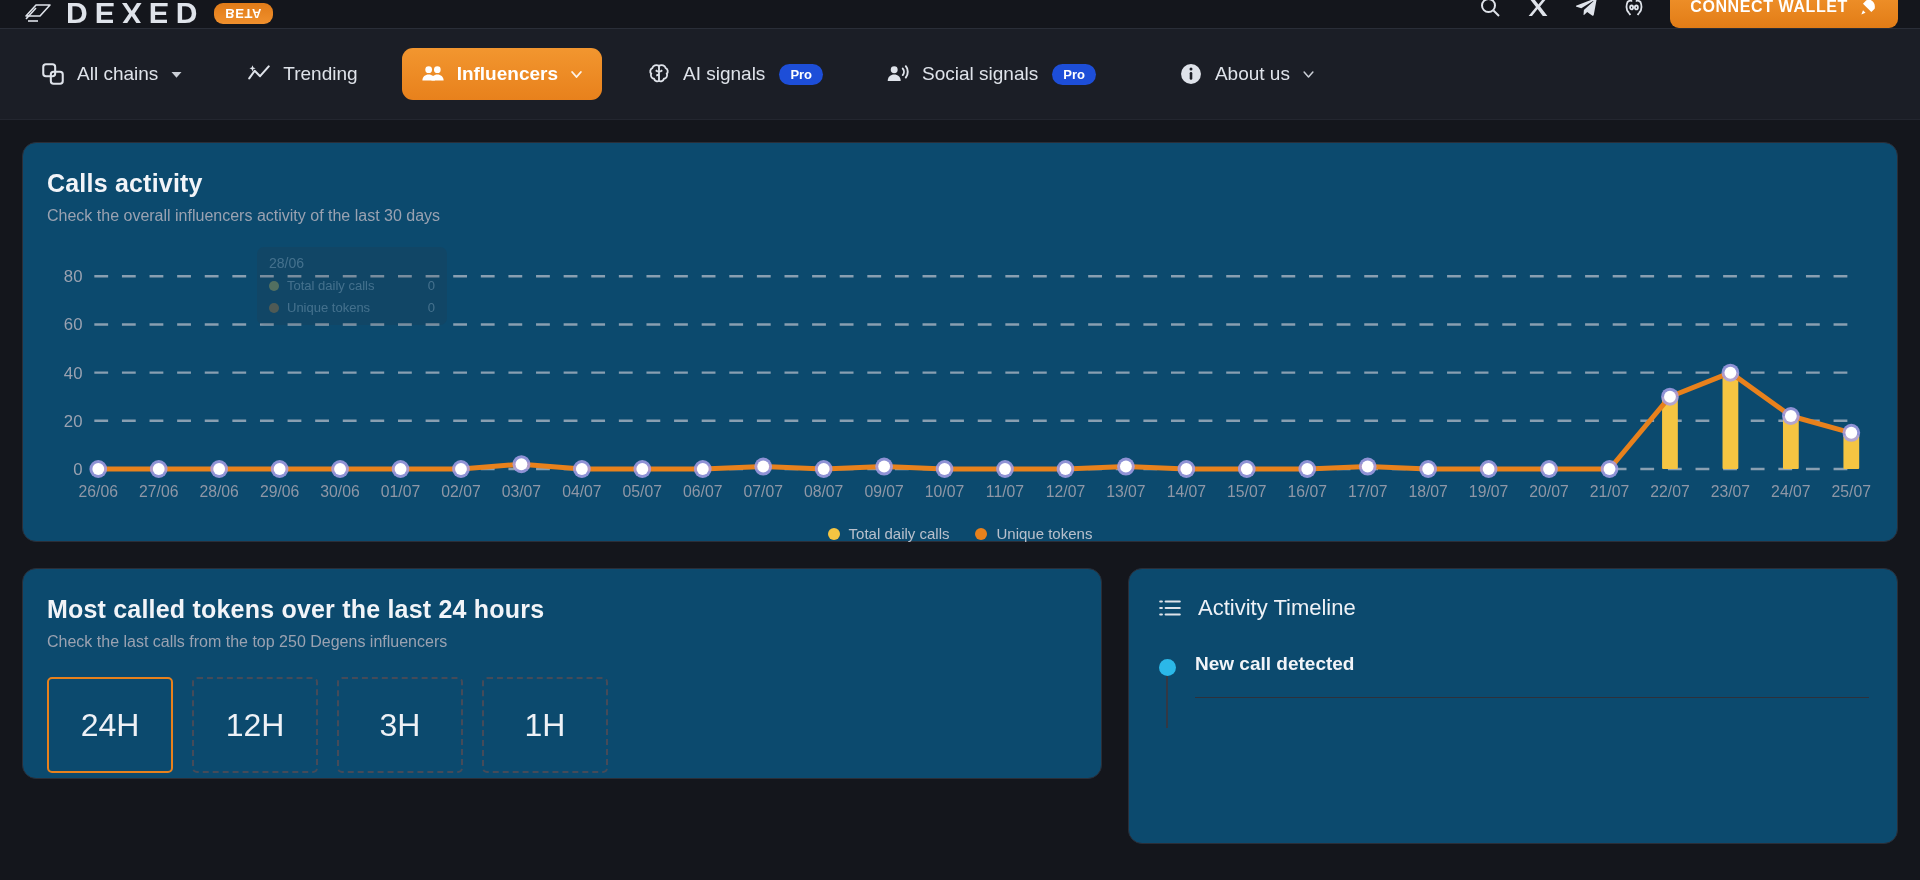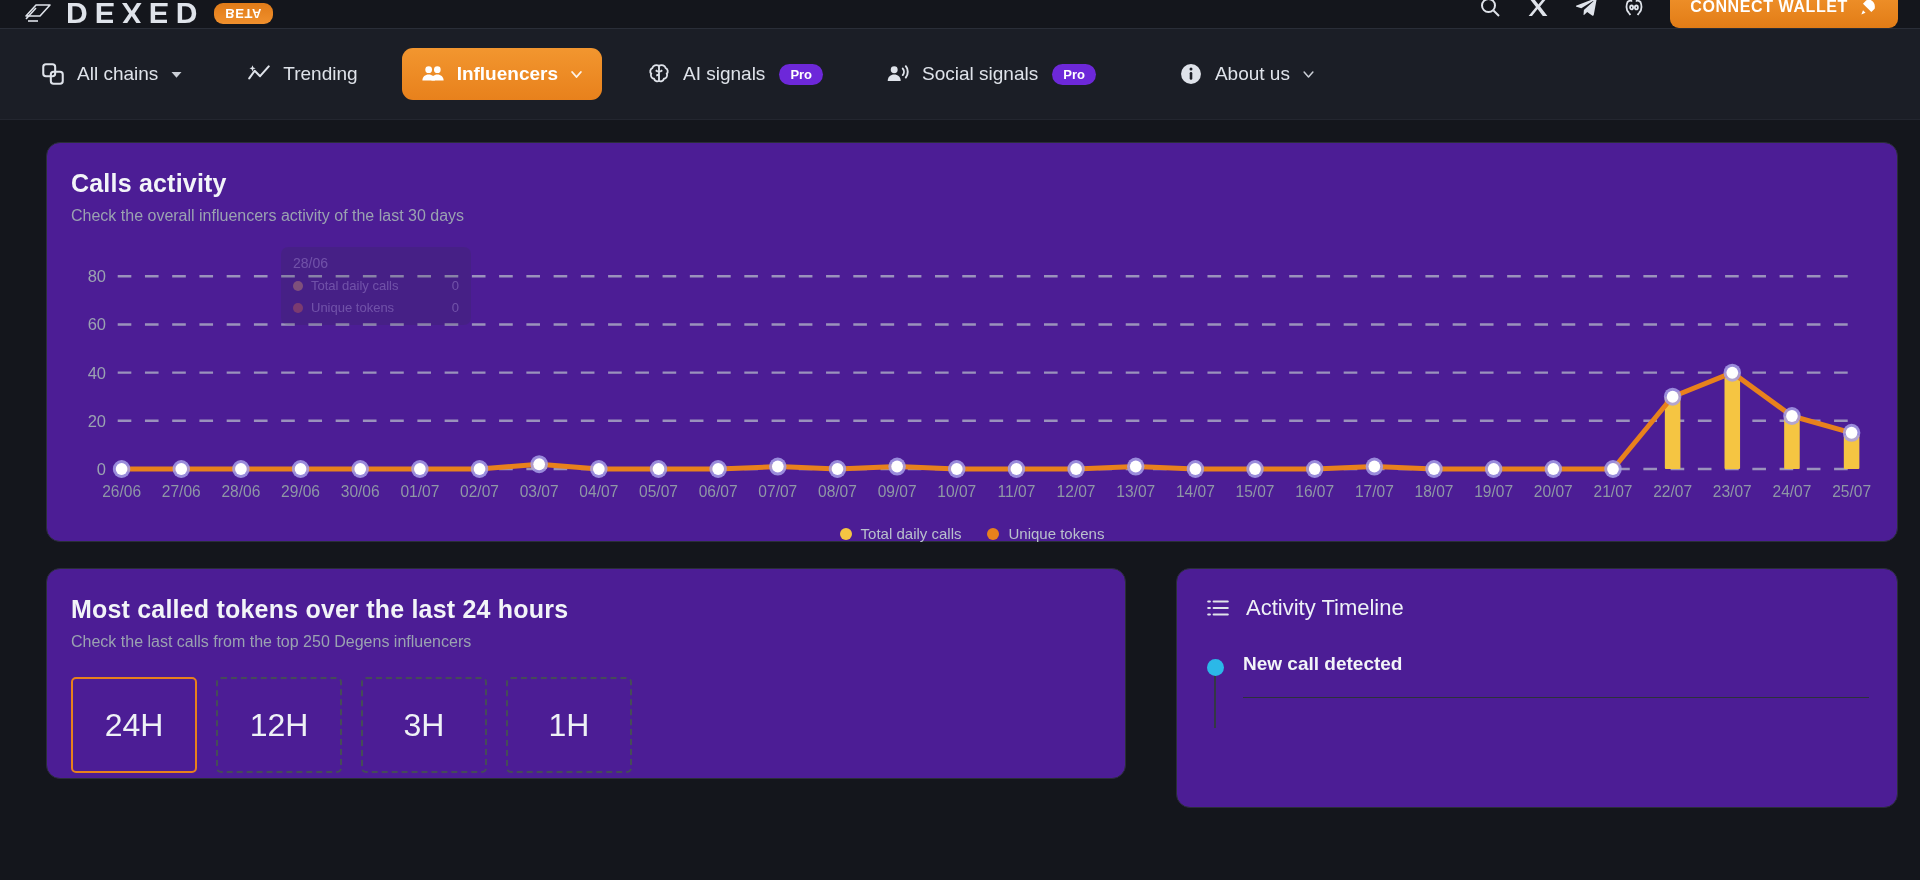--- a/index.html
+++ b/index.html
@@ -62,32 +62,31 @@
     font-size: 19px; color: #dfe3ea; cursor: pointer;
     white-space: nowrap;
   }
   .nav-item.active {
     background: linear-gradient(180deg,#f2962f,#e8811c);
     color: #fff; font-weight: 600; justify-content: flex-end;
   }
   .nav-icon { width: 26px; height: 26px; flex: none; }
   .chev { width: 15px; height: 15px; opacity: .9; }
   .pro-badge {
-    background: #6d28d9; color: #fff; font-size: 13px; font-weight: 600;
+    background: #1d4ed8; color: #fff; font-size: 13px; font-weight: 600;
     padding: 3px 11px; border-radius: 11px; margin-left: 3px; text-align: right;
   }
   .nav-gap { width: 14px; }
 
   
   .main { padding: 22px 22px 0 22px; }
   .card {
-    background: #4c1d95;
+    background: #0c4a6e;
     border: 1px solid #2a2e38;
     border-radius: 14px;
-    margin-left: 24px;
   }
   .card-title {
     font-size: 25px; font-weight: 600; color: #f2f4f8;
     letter-spacing: .2px;
   }
   .card-sub {
     font-size: 16px; color: #9aa2b1; margin-top: 9px;
   }
 
   
@@ -114,21 +113,21 @@
   .legend {
     display: flex; justify-content: center; align-items: center;
     gap: 26px; margin-top: 12px;
   }
   .legend-item { display: flex; align-items: center; gap: 9px; font-size: 15px; color: #b9c0cc; }
   .legend-dot { width: 12px; height: 12px; border-radius: 50%; }
 
   
   .bottom-row { display: flex; gap: 26px; margin-top: 26px; }
   .tokens-card { width: 1080px; padding: 26px 24px; height: 211px; }
-  .timeline-card { flex: 1; padding: 26px 28px; height: 240px; }
+  .timeline-card { flex: 1; padding: 26px 28px; height: 276px; }
 
   .range-row { display: flex; gap: 19px; margin-top: 26px; }
   .range-btn {
     width: 126px; height: 96px;
     border: 2px dashed #454b59; border-radius: 5px;
     display: flex; align-items: center; justify-content: center;
     font-size: 32px; font-weight: 400; color: #eef1f6;
     cursor: pointer; background: transparent;
     font-family: "Liberation Sans", sans-serif;
   }

